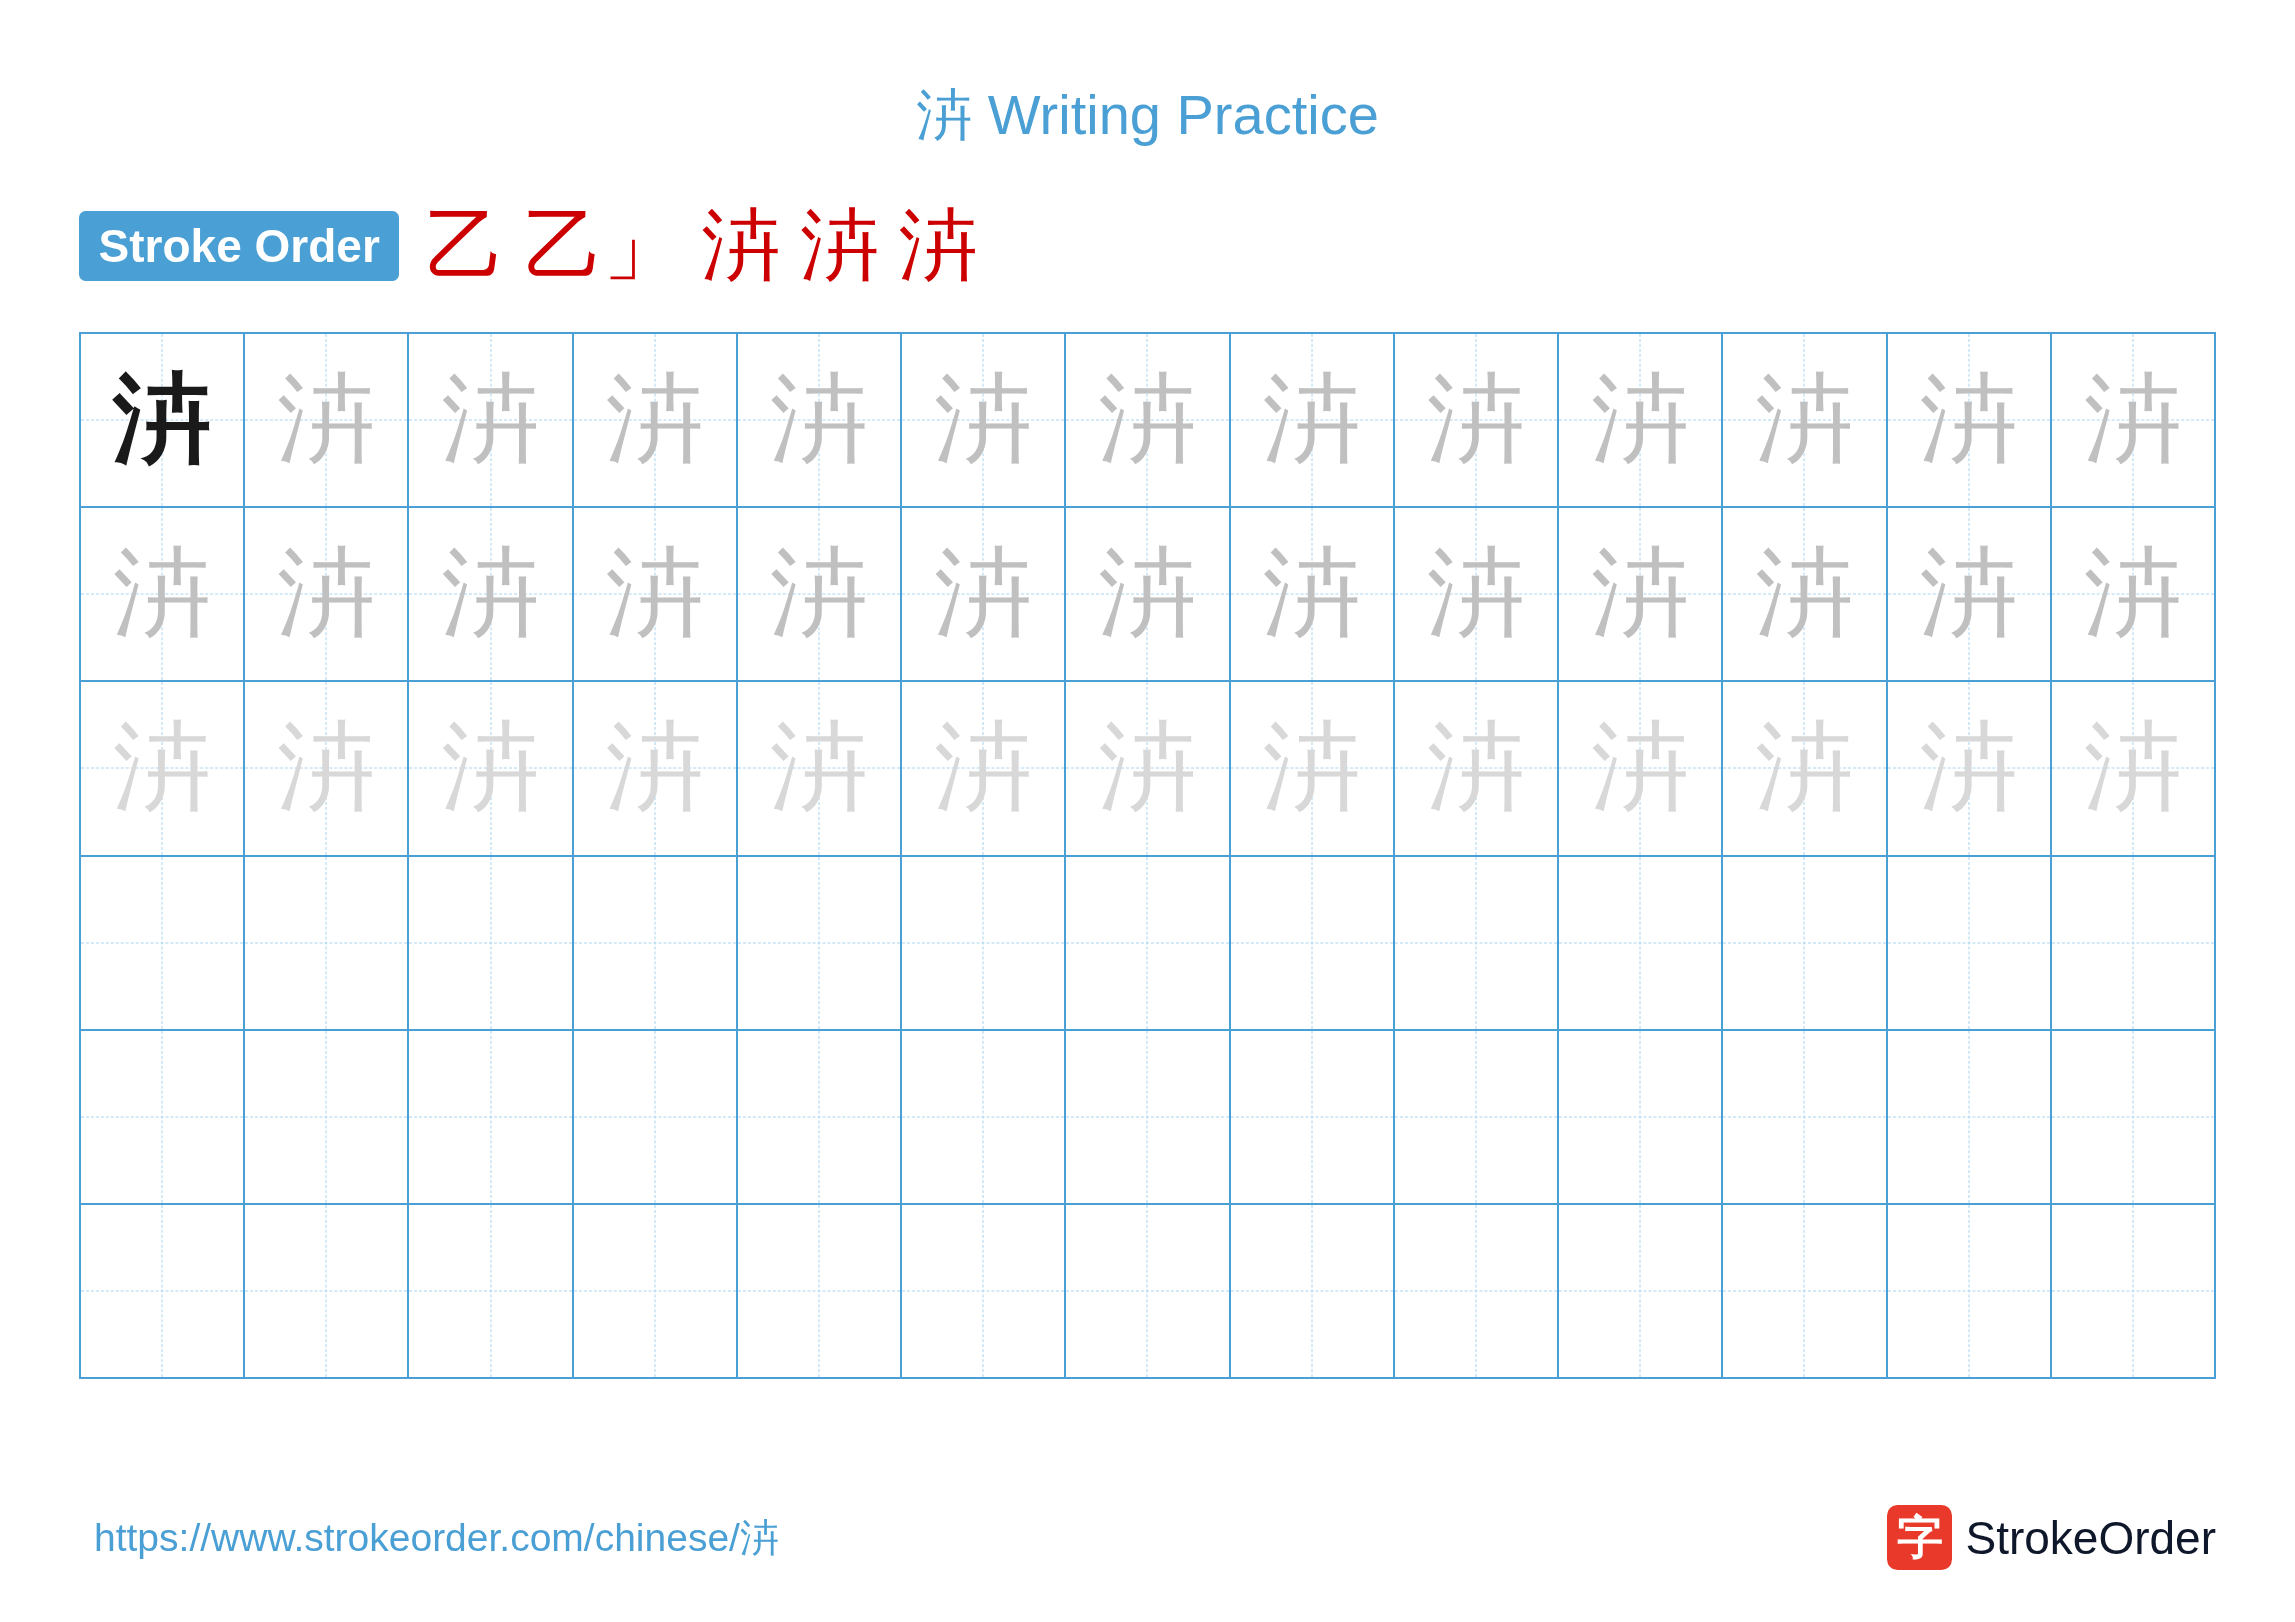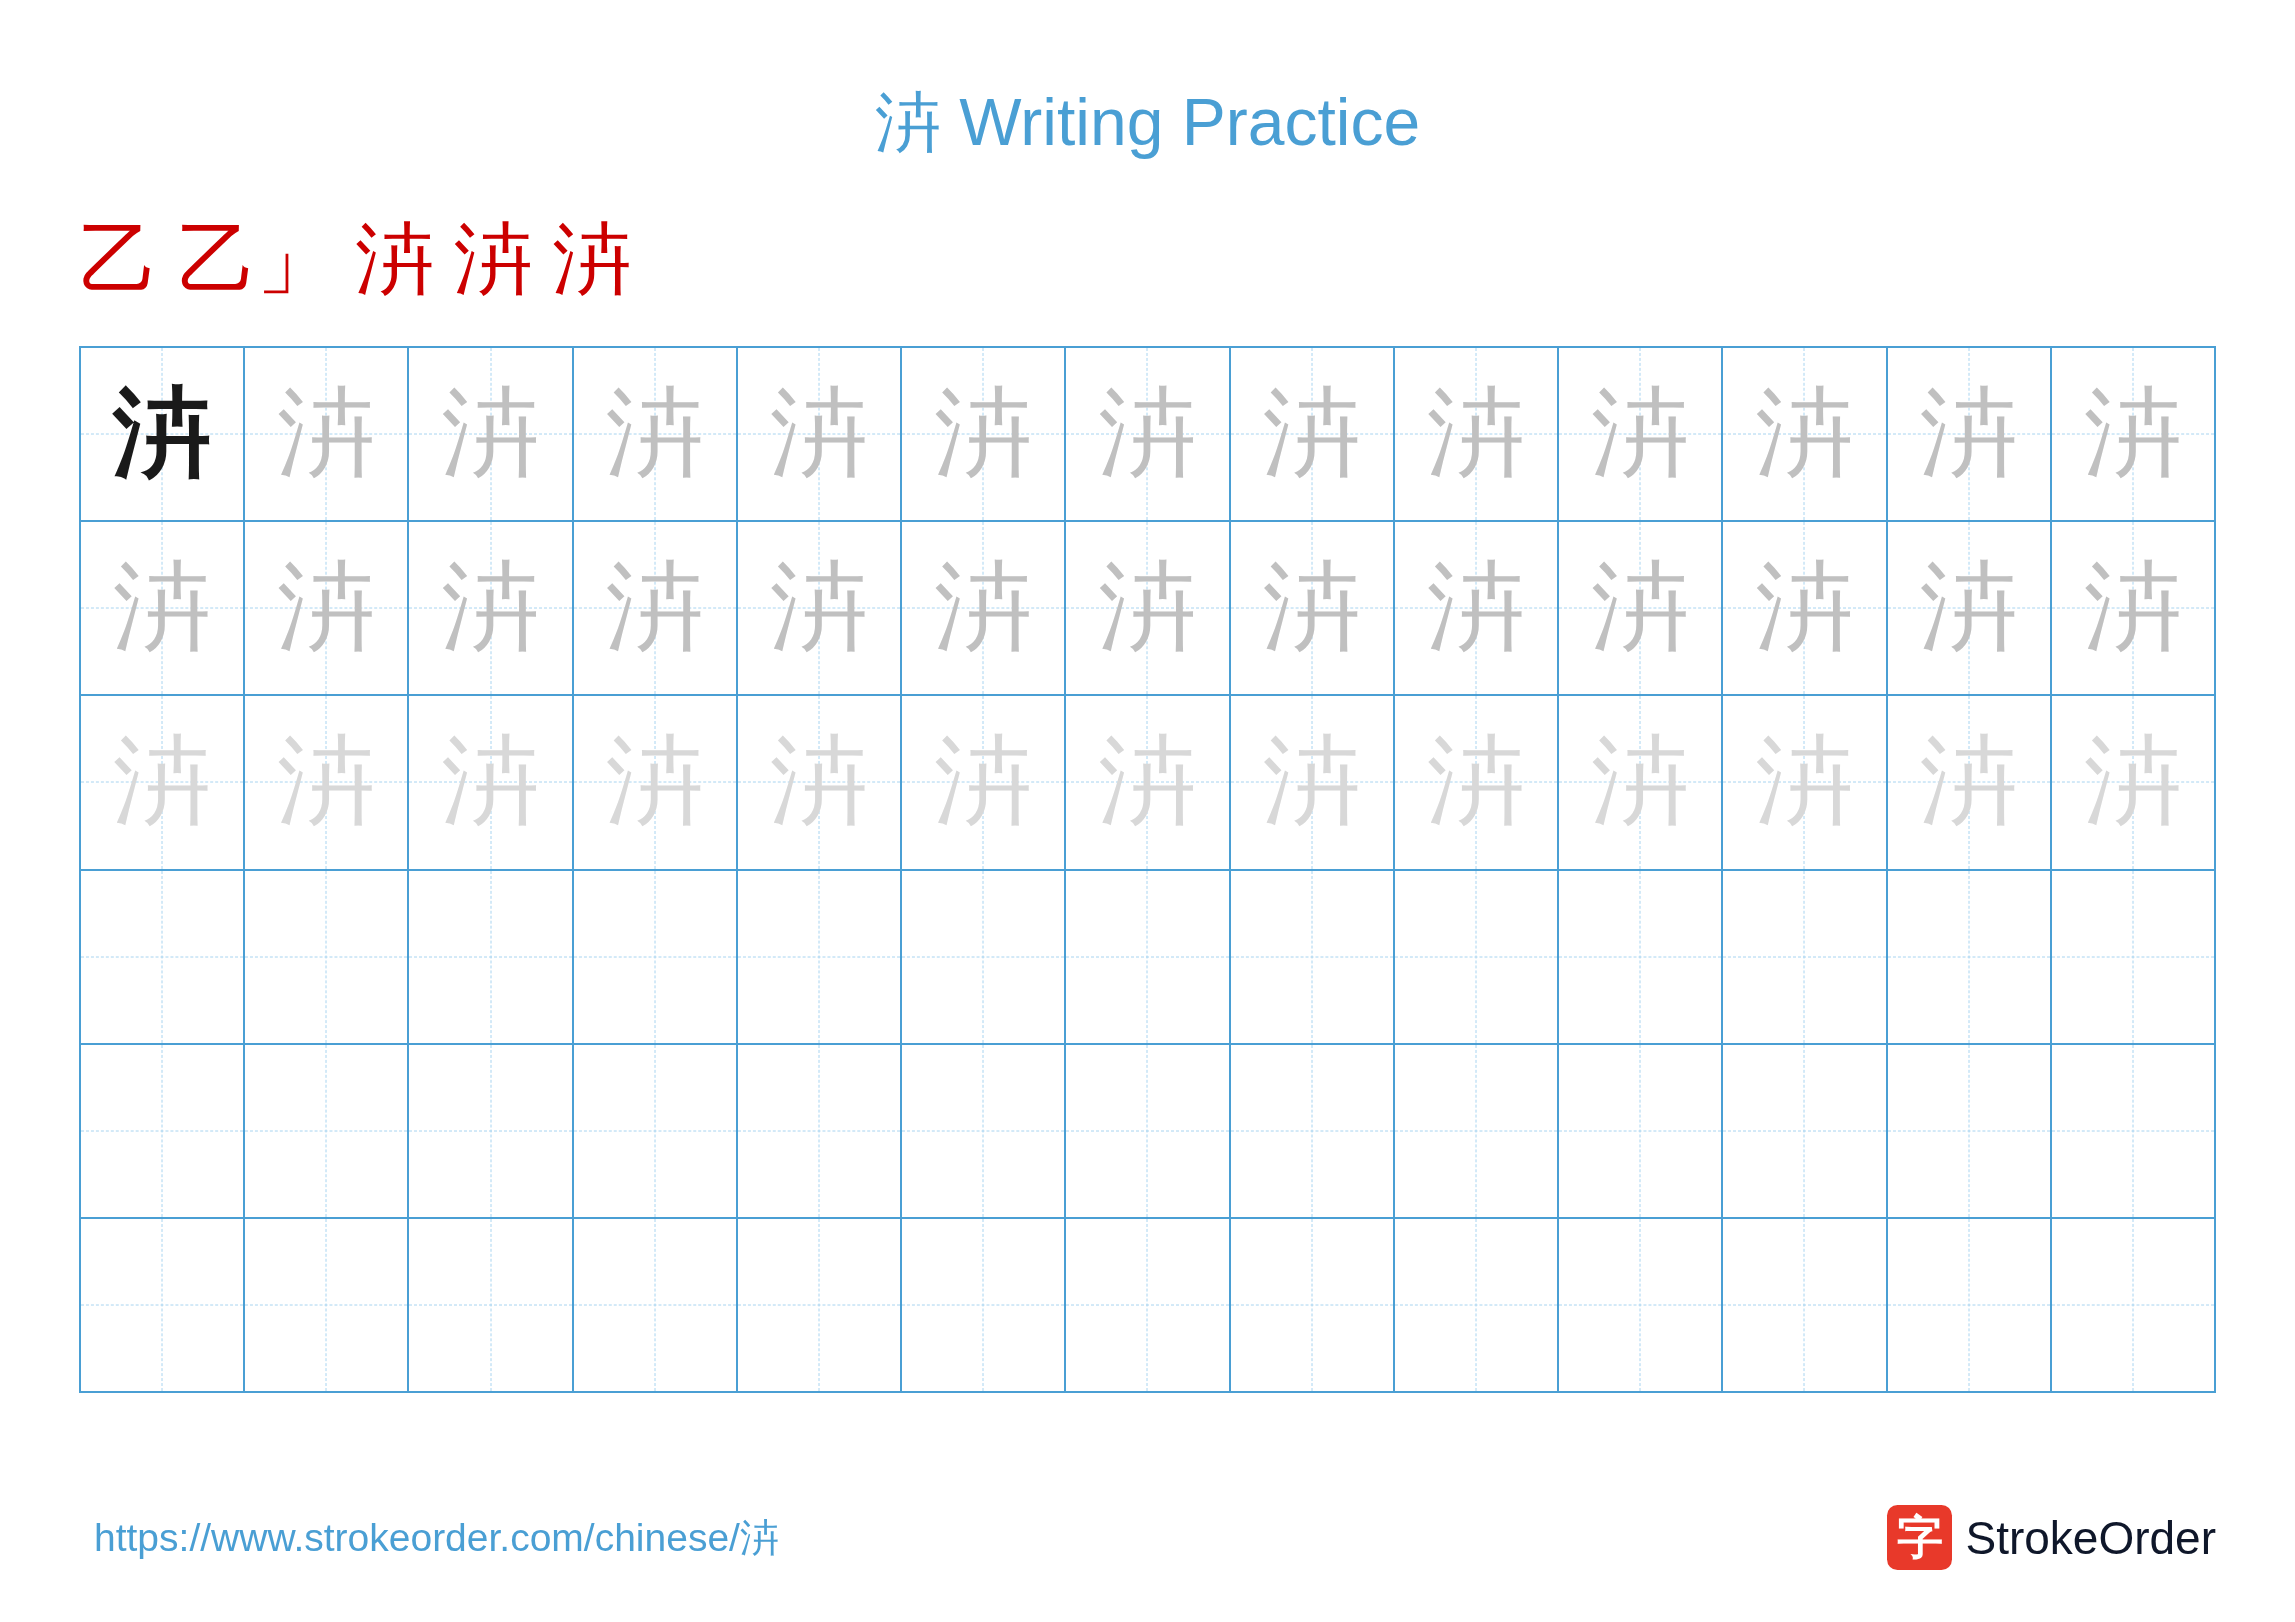--- a/index.html
+++ b/index.html
@@ -22,21 +22,21 @@
     }
 
     
     .title-area {
       text-align: center;
       margin-bottom: 39px;
       margin-top: 26px;
     }
 
     .title-text {
-      font-size: 66px;
+      font-size: 56px;
       color: #4a9fd4;
       font-weight: normal;
     }
 
     .title-char {
       font-family: serif;
     }
 
     
     .stroke-order-row {
@@ -184,20 +184,21 @@
 <div class="page">
 
   <div class="title-area">
     <span class="title-text">
       <span class="title-char">泋</span>
       <span>Writing Practice</span>
     </span>
   </div>
 
   <div class="stroke-order-row">
+    <div class="stroke-order-badge">Stroke Order</div>
     <div class="stroke-sequence">
       <span class="stroke-step">乙</span>
       <span class="stroke-step">乙」</span>
       <span class="stroke-step" style="font-family:serif;">泋</span>
       <span class="stroke-step" style="font-family:serif;">泋</span>
       <span class="stroke-step" style="font-family:serif;">泋</span>
     </div>
   </div>
 
   <div class="practice-grid-container">

